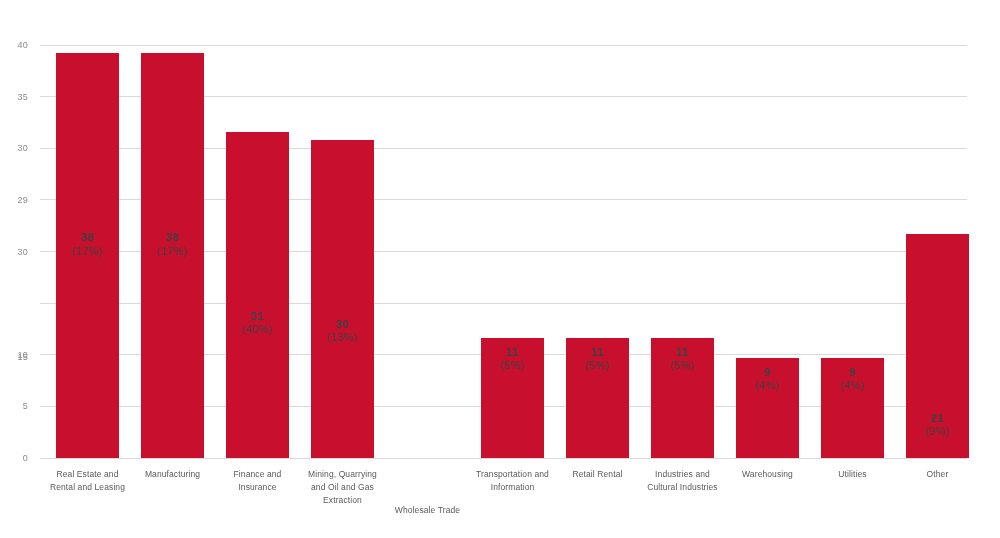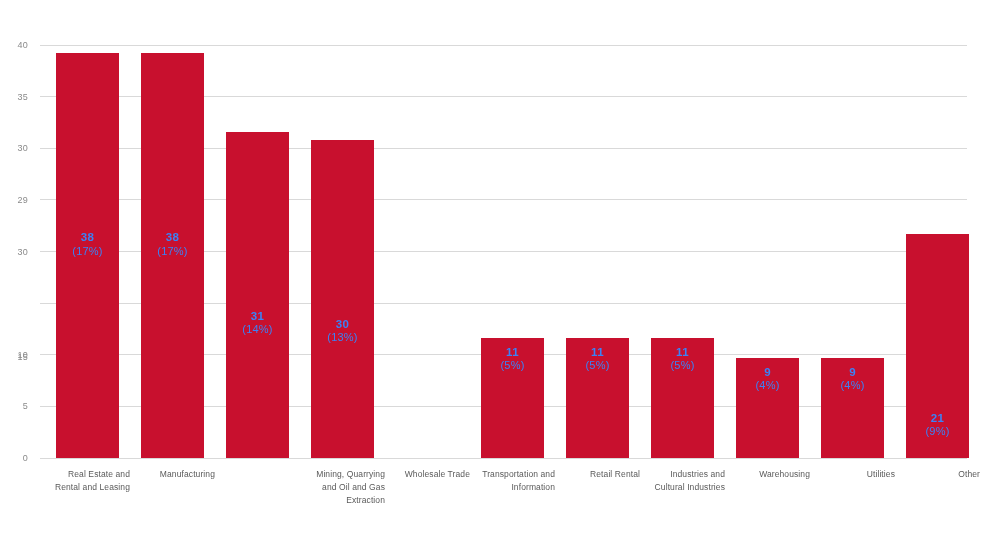--- a/index.html
+++ b/index.html
@@ -69,21 +69,21 @@
     bottom: 0;
     left: 0;
     width: 100%;
     background: #C8102E;
   }
   .bar-label {
     position: absolute;
     left: 0;
     width: 100%;
     text-align: center;
-    color: #3b82f6;
+    color: #404040;
     line-height: 1.25;
     pointer-events: none;
   }
   .bar-label .val {
     display: block;
     font-size: 11.5px;
     font-weight: bold;
     letter-spacing: 0.3px;
   }
   .bar-label .pct {
@@ -97,21 +97,21 @@
   #x-axis {
     position: absolute;
     left: 40px;
     top: 462px;
     width: 927px;
     height: 70px;
   }
   .x-tick {
     position: absolute;
     top: 6px;
-    text-align: right;
+    text-align: center;
     font-size: 8.5px;
     color: #5a5a5a;
     line-height: 1.5;
     letter-spacing: 0.1px;
     word-wrap: break-word;
   }
 </style>
 </head>
 <body>
 
@@ -150,21 +150,21 @@
         <div class="bar" style="height: 404.74px; background: rgb(200, 16, 46);"></div>
         <div class="bar-label" style="bottom: 199.74px;">
           <span class="val">38</span>
           <span class="pct">(17%)</span>
         </div>
       </div>
       <div class="bar-slot" style="left: 186px; width: 63px;">
         <div class="bar" style="height: 326.27px; background: rgb(200, 16, 46);"></div>
         <div class="bar-label" style="bottom: 121.27px;">
           <span class="val">31</span>
-          <span class="pct">(14%)</span>
+          <span class="pct">(40%)</span>
         </div>
       </div>
       <div class="bar-slot" style="left: 271px; width: 63px;">
         <div class="bar" style="height: 318.01px; background: rgb(200, 16, 46);"></div>
         <div class="bar-label" style="bottom: 113.01px;">
           <span class="val">30</span>
           <span class="pct">(13%)</span>
         </div>
       </div>
       <div class="bar-slot" style="left: 441px; width: 63px;">
@@ -207,22 +207,23 @@
         <div class="bar-label" style="bottom: 19.0525px;">
           <span class="val">21</span>
           <span class="pct">(9%)</span>
         </div>
       </div>
     </div>
 
   <div id="x-axis">
       <div class="x-tick" style="left: 5px; width: 85px;">Real Estate and Rental and Leasing</div>
       <div class="x-tick" style="left: 90px; width: 85px;">Manufacturing</div>
+      <div class="x-tick" style="left: 175px; width: 85px;">Finance and Insurance</div>
       <div class="x-tick" style="left: 260px; width: 85px;">Mining, Quarrying and Oil and Gas Extraction</div>
-      <div class="x-tick" style="left: 345px; width: 85px;">Wholesale Trade</div>
+      <div class="x-tick" style="left: 345px; width: 85px; margin-top: 36px;">Wholesale Trade</div>
       <div class="x-tick" style="left: 430px; width: 85px;">Transportation and Information</div>
       <div class="x-tick" style="left: 515px; width: 85px;">Retail Rental</div>
       <div class="x-tick" style="left: 600px; width: 85px;">Industries and Cultural Industries</div>
       <div class="x-tick" style="left: 685px; width: 85px;">Warehousing</div>
       <div class="x-tick" style="left: 770px; width: 85px;">Utilities</div>
       <div class="x-tick" style="left: 855px; width: 85px;">Other</div>
     </div>
 
 </div>
 

